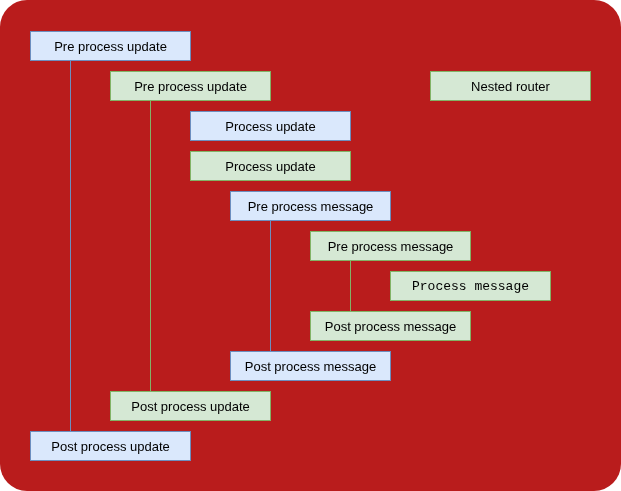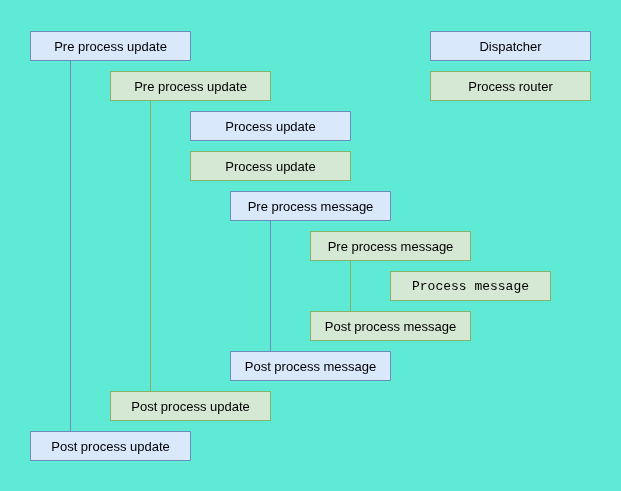--- a/index.html
+++ b/index.html
@@ -40,36 +40,33 @@
   .connector {
     position: absolute;
     width: 1px;
   }
   .connector.blue { background: var(--blue-border, #6c8ebf); }
   .connector.green { background: var(--green-border, #82b366); }
 </style>
 </head>
 <body>
 
-<div id="canvas" style="width: 621px; height: 491px; background: #5eead4;">
+<div id="canvas" style="width: 621px; height: 491px; background: #b91c1c; border-radius: 27px;">
     <div class="connector blue" style="left: 70px; top: 61px; height: 370px;"></div>
     <div class="connector green" style="left: 150px; top: 101px; height: 290px;"></div>
     <div class="connector blue" style="left: 270px; top: 221px; height: 130px;"></div>
     <div class="connector green" style="left: 350px; top: 261px; height: 50px;"></div>
     <div class="node blue" style="left: 30px; top: 31px; width: 161px; height: 30px;">
       <span>Pre process update</span>
     </div>
-    <div class="node blue" style="left: 430px; top: 31px; width: 161px; height: 30px;">
-      <span>Dispatcher</span>
-    </div>
     <div class="node green" style="left: 110px; top: 71px; width: 161px; height: 30px;">
       <span>Pre process update</span>
     </div>
     <div class="node green" style="left: 430px; top: 71px; width: 161px; height: 30px;">
-      <span>Process router</span>
+      <span>Nested router</span>
     </div>
     <div class="node blue" style="left: 190px; top: 111px; width: 161px; height: 30px;">
       <span>Process update</span>
     </div>
     <div class="node green" style="left: 190px; top: 151px; width: 161px; height: 30px;">
       <span>Process update</span>
     </div>
     <div class="node blue" style="left: 230px; top: 191px; width: 161px; height: 30px;">
       <span>Pre process message</span>
     </div>

